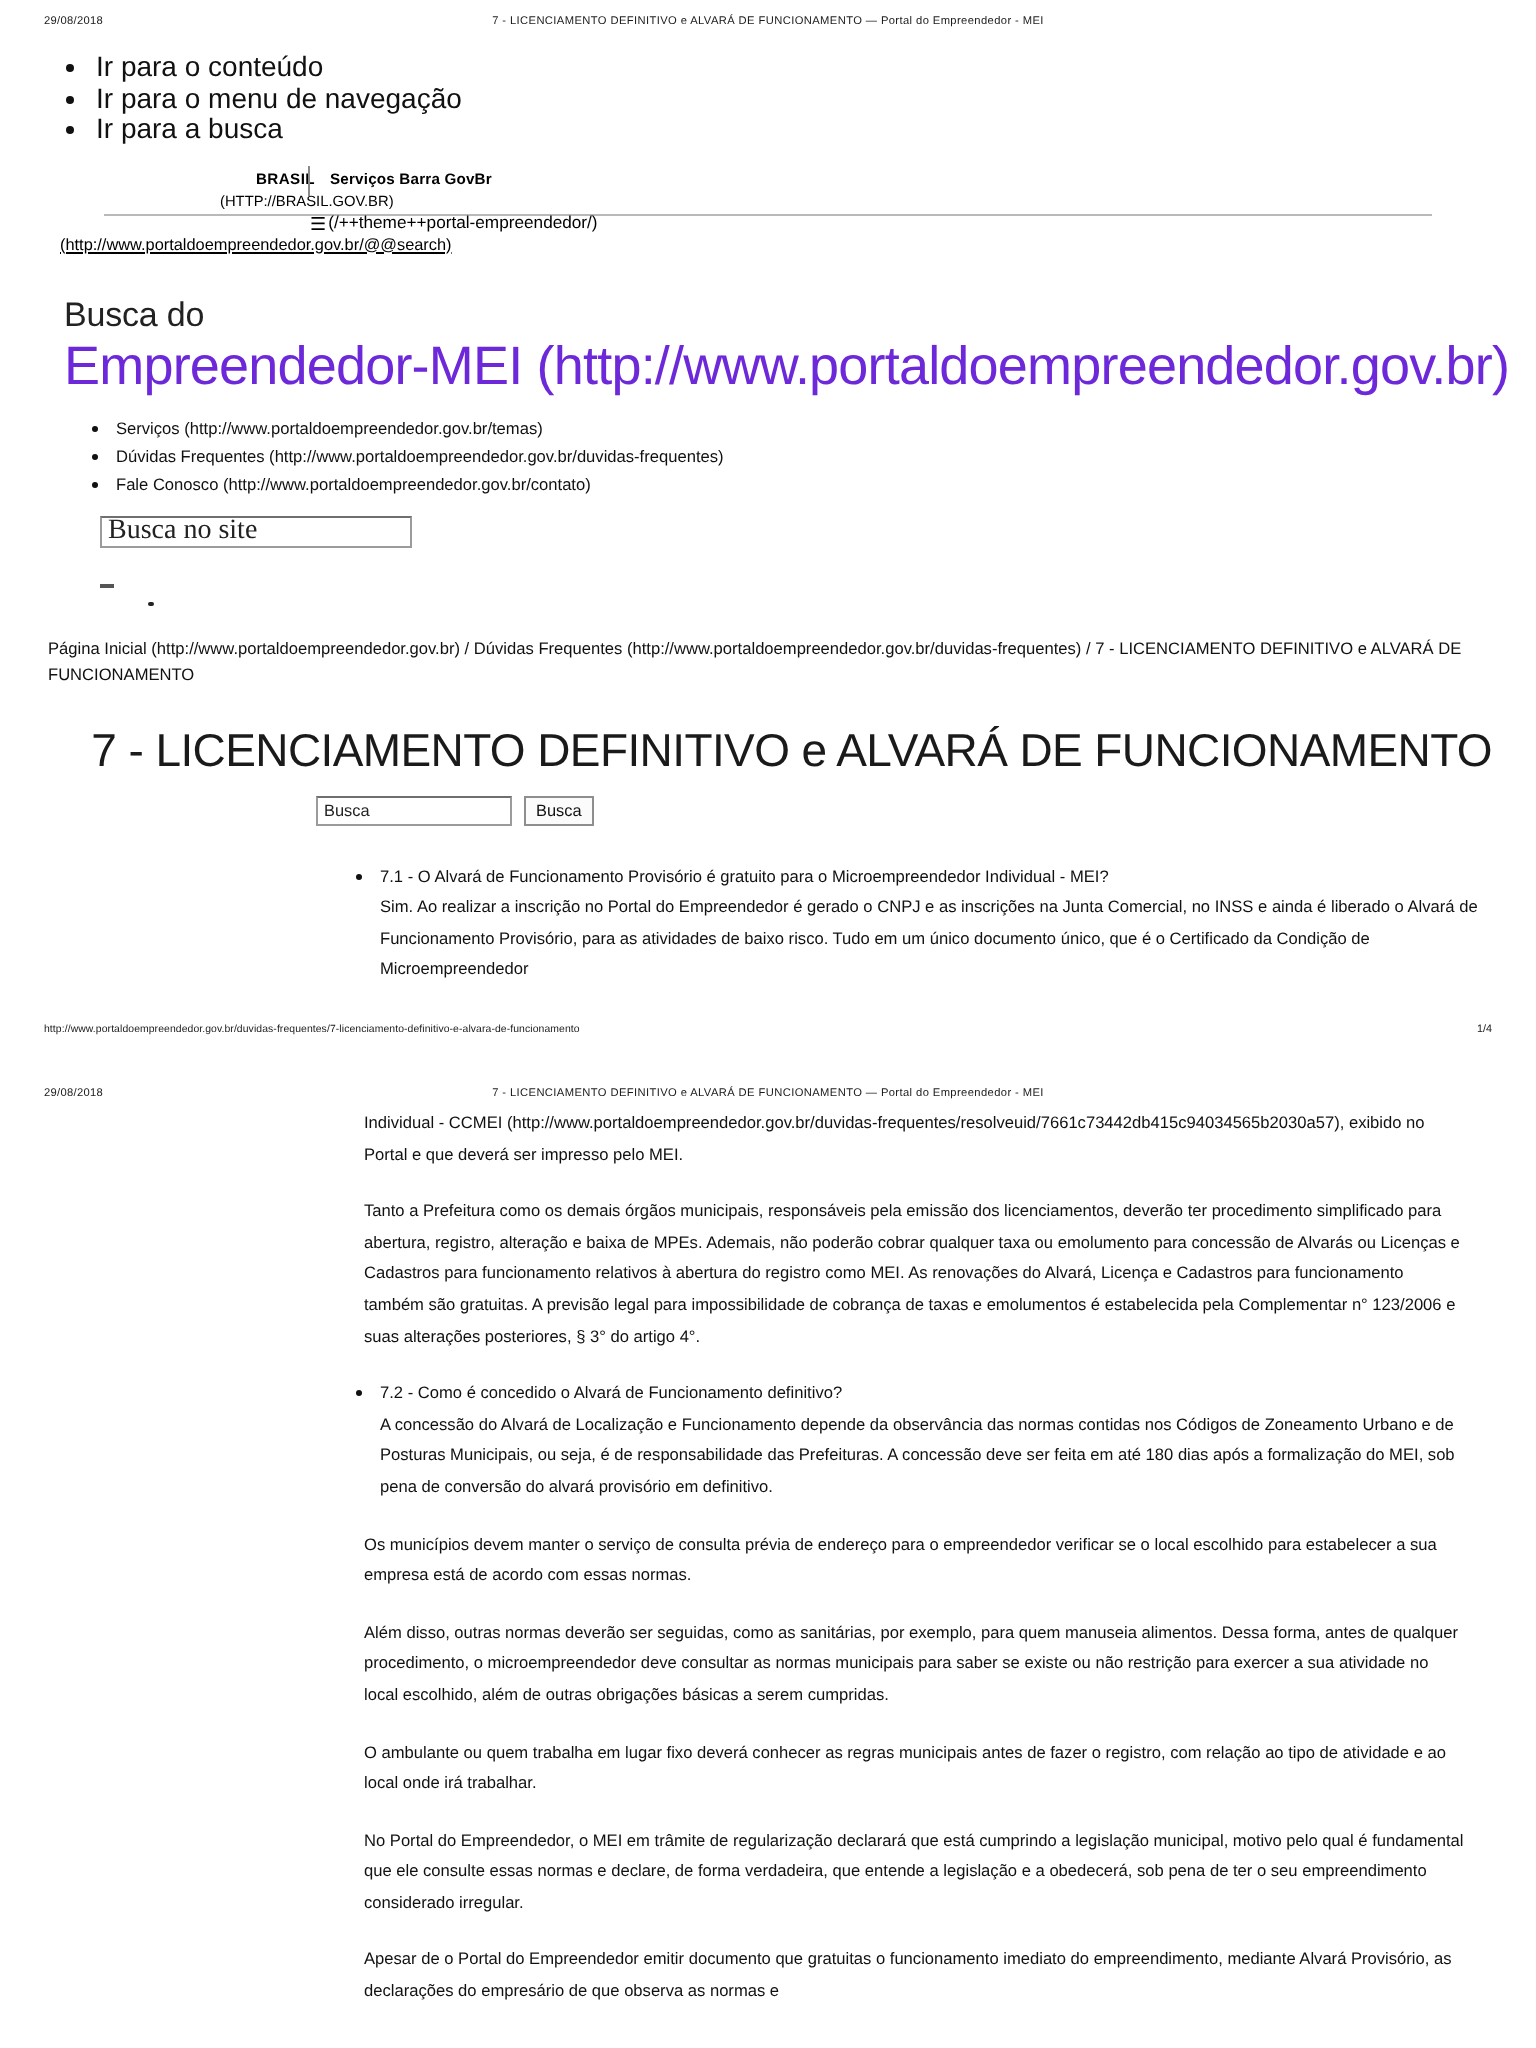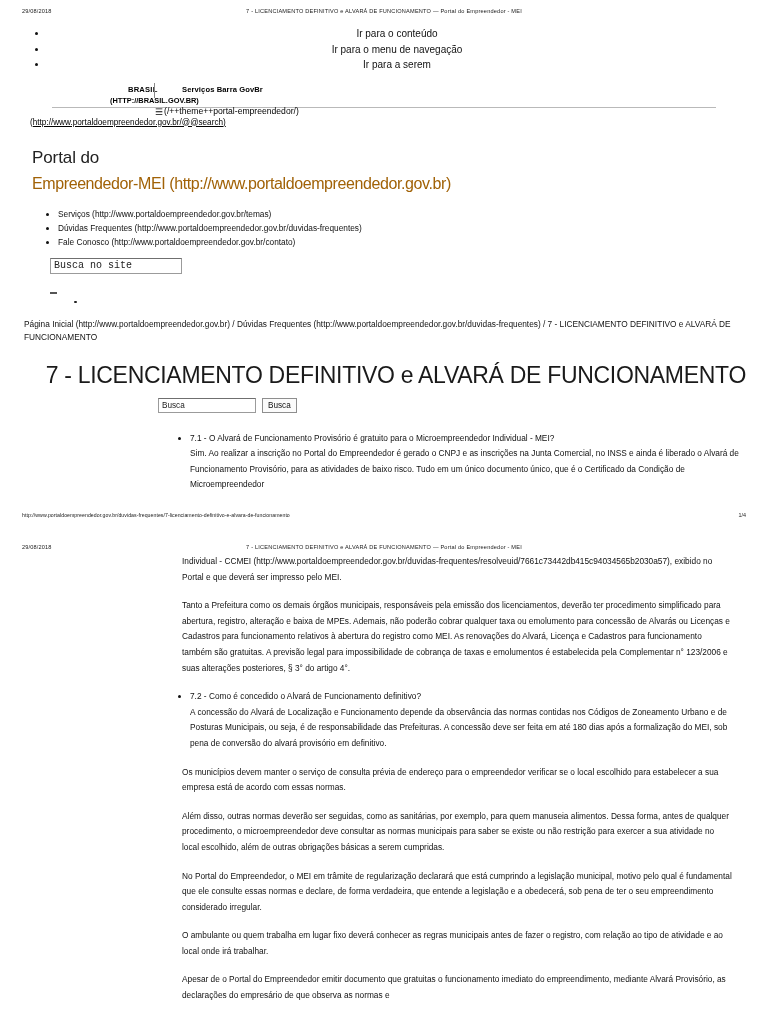--- a/index.html
+++ b/index.html
@@ -77,24 +77,23 @@
   .content {
     padding: 0 22px;
   }
 
   ul.skip-list {
     margin: 8px 0 0 0;
     padding-left: 26px;
     list-style: disc;
   }
   ul.skip-list li {
-    font-size: 10px;
+    font-size: 14px;
     line-height: 15.5px;
     color: #111;
-    text-align: center;
   }
 
   
   .brasil-bar {
     position: relative;
     margin-top: 12px;
     height: 44px;
   }
   .brasil-bar .bb-label {
     position: absolute;
@@ -107,32 +106,32 @@
   .brasil-bar .bb-divider {
     position: absolute;
     left: 132px;
     top: -2px;
     width: 1px;
     height: 15px;
     background: #8a8a8a;
   }
   .brasil-bar .bb-services {
     position: absolute;
-    left: 160px;
+    left: 143px;
     top: 0;
     font-size: 7.6px;
     font-weight: bold;
     letter-spacing: 0.1px;
   }
   .brasil-bar .bb-url {
     position: absolute;
     left: 88px;
     top: 11px;
     font-size: 7.4px;
-    font-weight: bold;
+    font-weight: normal;
     text-align: center;
   }
   .brasil-bar .bb-rule {
     position: absolute;
     left: 30px;
     right: 30px;
     top: 22px;
     height: 1px;
     background: #b9b9b9;
   }
@@ -162,48 +161,48 @@
     margin-top: 18px;
     margin-left: 10px;
   }
   .site-title .st-small {
     font-size: 17px;
     line-height: 21px;
     color: #222;
     letter-spacing: -0.1px;
   }
   .site-title .st-big {
-    font-size: 16px;
+    font-size: 27px;
     line-height: 31px;
-    color: #a16207;
+    color: #6d28d9;
     letter-spacing: -0.4px;
     white-space: nowrap;
   }
 
   ul.nav-list {
     margin: 8px 0 0 0;
     padding-left: 36px;
     list-style: disc;
   }
   ul.nav-list li {
     font-size: 8.3px;
     line-height: 14px;
     color: #111;
   }
 
   .site-search {
     margin: 9px 0 0 28px;
-    width: 132px;
+    width: 156px;
     height: 16px;
     border: 1px solid #9b9b9b;
     border-top-color: #6f6f6f;
     box-sizing: border-box;
     background: #fff;
-    font-family: Liberation Mono, monospace;
-    font-size: 10px;
+    font-family: Liberation Serif, serif;
+    font-size: 14px;
     color: #222;
     padding: 0 3px;
     line-height: 14px;
   }
 
   .post-search-marks {
     margin-top: 18px;
     margin-left: 28px;
     height: 22px;
     position: relative;
@@ -312,35 +311,35 @@
   <div class="print-header">
     <div class="ph-date">29/08/2018</div>
     <div class="ph-title">7 - LICENCIAMENTO DEFINITIVO e ALVARÁ DE FUNCIONAMENTO — Portal do Empreendedor - MEI</div>
   </div>
 
   <div class="content">
 
     <ul class="skip-list">
       <li><span>Ir para o conteúdo</span></li>
       <li><span>Ir para o menu de navegação</span></li>
-      <li><span>Ir para a serem</span></li>
+      <li><span>Ir para a busca</span></li>
     </ul>
 
     <div class="brasil-bar">
       <div class="bb-label">BRASIL</div>
       <div class="bb-divider"></div>
       <div class="bb-services">Serviços Barra GovBr</div>
       <div class="bb-url">(HTTP://BRASIL.GOV.BR)</div>
       <div class="bb-rule"></div>
       <div class="bb-theme"><span class="hamburger">☰</span><span>(/++theme++portal-empreendedor/)</span></div>
       <div class="bb-search-url">(http://www.portaldoempreendedor.gov.br/@@search)</div>
     </div>
 
     <div class="site-title">
-      <div class="st-small">Portal do</div>
+      <div class="st-small">Busca do</div>
       <div class="st-big">Empreendedor-MEI (http://www.portaldoempreendedor.gov.br)</div>
     </div>
 
     <ul class="nav-list">
       <li><span>Serviços (http://www.portaldoempreendedor.gov.br/temas)</span></li>
       <li><span>Dúvidas Frequentes (http://www.portaldoempreendedor.gov.br/duvidas-frequentes)</span></li>
       <li><span>Fale Conosco (http://www.portaldoempreendedor.gov.br/contato)</span></li>
     </ul>
 
     <input class="site-search" type="text" value="Busca no site" style="">
@@ -391,19 +390,19 @@
     <ul class="faq-list">
       <li>
         <span>7.2 - Como é concedido o Alvará de Funcionamento definitivo?</span><br>
         <span>A concessão do Alvará de Localização e Funcionamento depende da observância das normas contidas nos Códigos de Zoneamento Urbano e de Posturas Municipais, ou seja, é de responsabilidade das Prefeituras. A concessão deve ser feita em até 180 dias após a formalização do MEI, sob pena de conversão do alvará provisório em definitivo.</span>
       </li>
     </ul>
 
     <div class="faq-body" style="margin-top:13px;">
       <p>Os municípios devem manter o serviço de consulta prévia de endereço para o empreendedor verificar se o local escolhido para estabelecer a sua empresa está de acordo com essas normas.</p>
       <p>Além disso, outras normas deverão ser seguidas, como as sanitárias, por exemplo, para quem manuseia alimentos. Dessa forma, antes de qualquer procedimento, o microempreendedor deve consultar as normas municipais para saber se existe ou não restrição para exercer a sua atividade no local escolhido, além de outras obrigações básicas a serem cumpridas.</p>
+      <p>O ambulante ou quem trabalha em lugar fixo deverá conhecer as regras municipais antes de fazer o registro, com relação ao tipo de atividade e ao local onde irá trabalhar.</p>
       <p>No Portal do Empreendedor, o MEI em trâmite de regularização declarará que está cumprindo a legislação municipal, motivo pelo qual é fundamental que ele consulte essas normas e declare, de forma verdadeira, que entende a legislação e a obedecerá, sob pena de ter o seu empreendimento considerado irregular.</p>
-      <p>O ambulante ou quem trabalha em lugar fixo deverá conhecer as regras municipais antes de fazer o registro, com relação ao tipo de atividade e ao local onde irá trabalhar.</p>
       <p class="tight">Apesar de o Portal do Empreendedor emitir documento que gratuitas o funcionamento imediato do empreendimento, mediante Alvará Provisório, as declarações do empresário de que observa as normas e</p>
     </div>
   </div>
 
 </div>
 
 </body></html>

